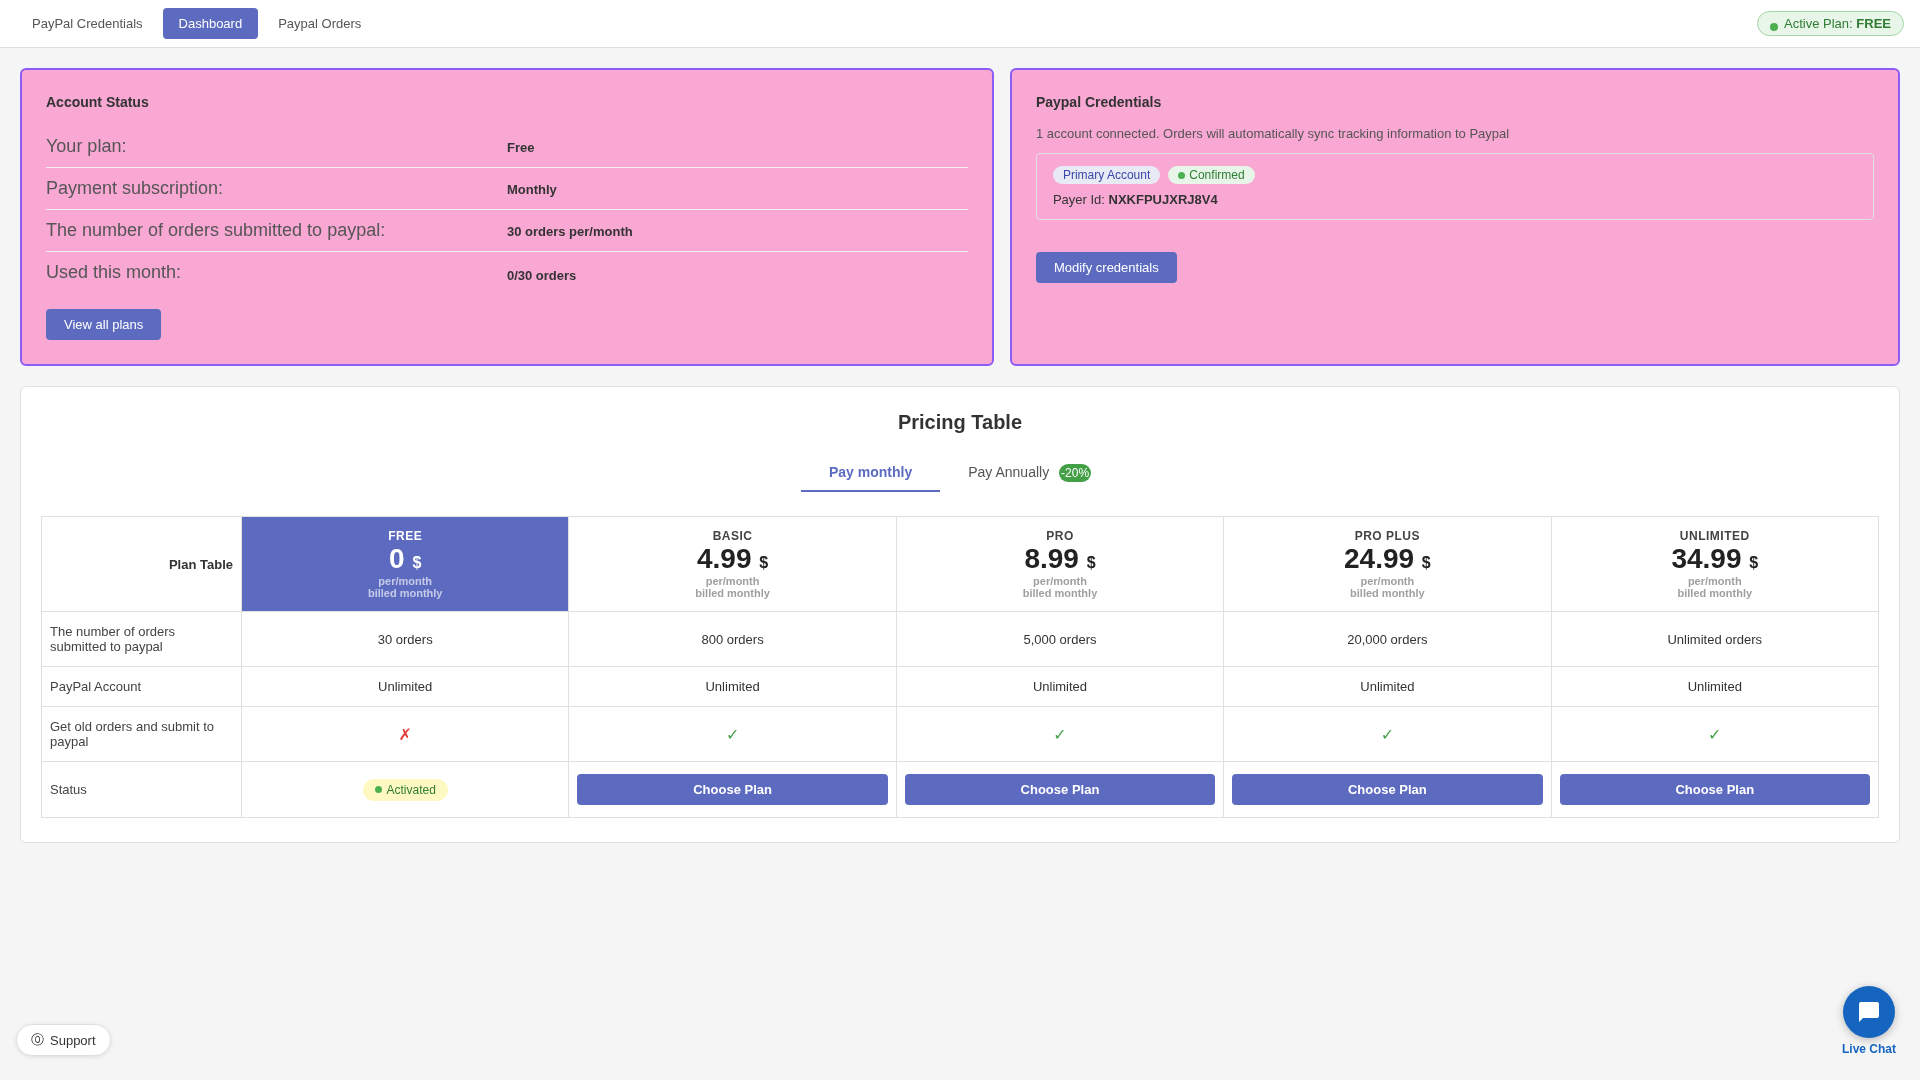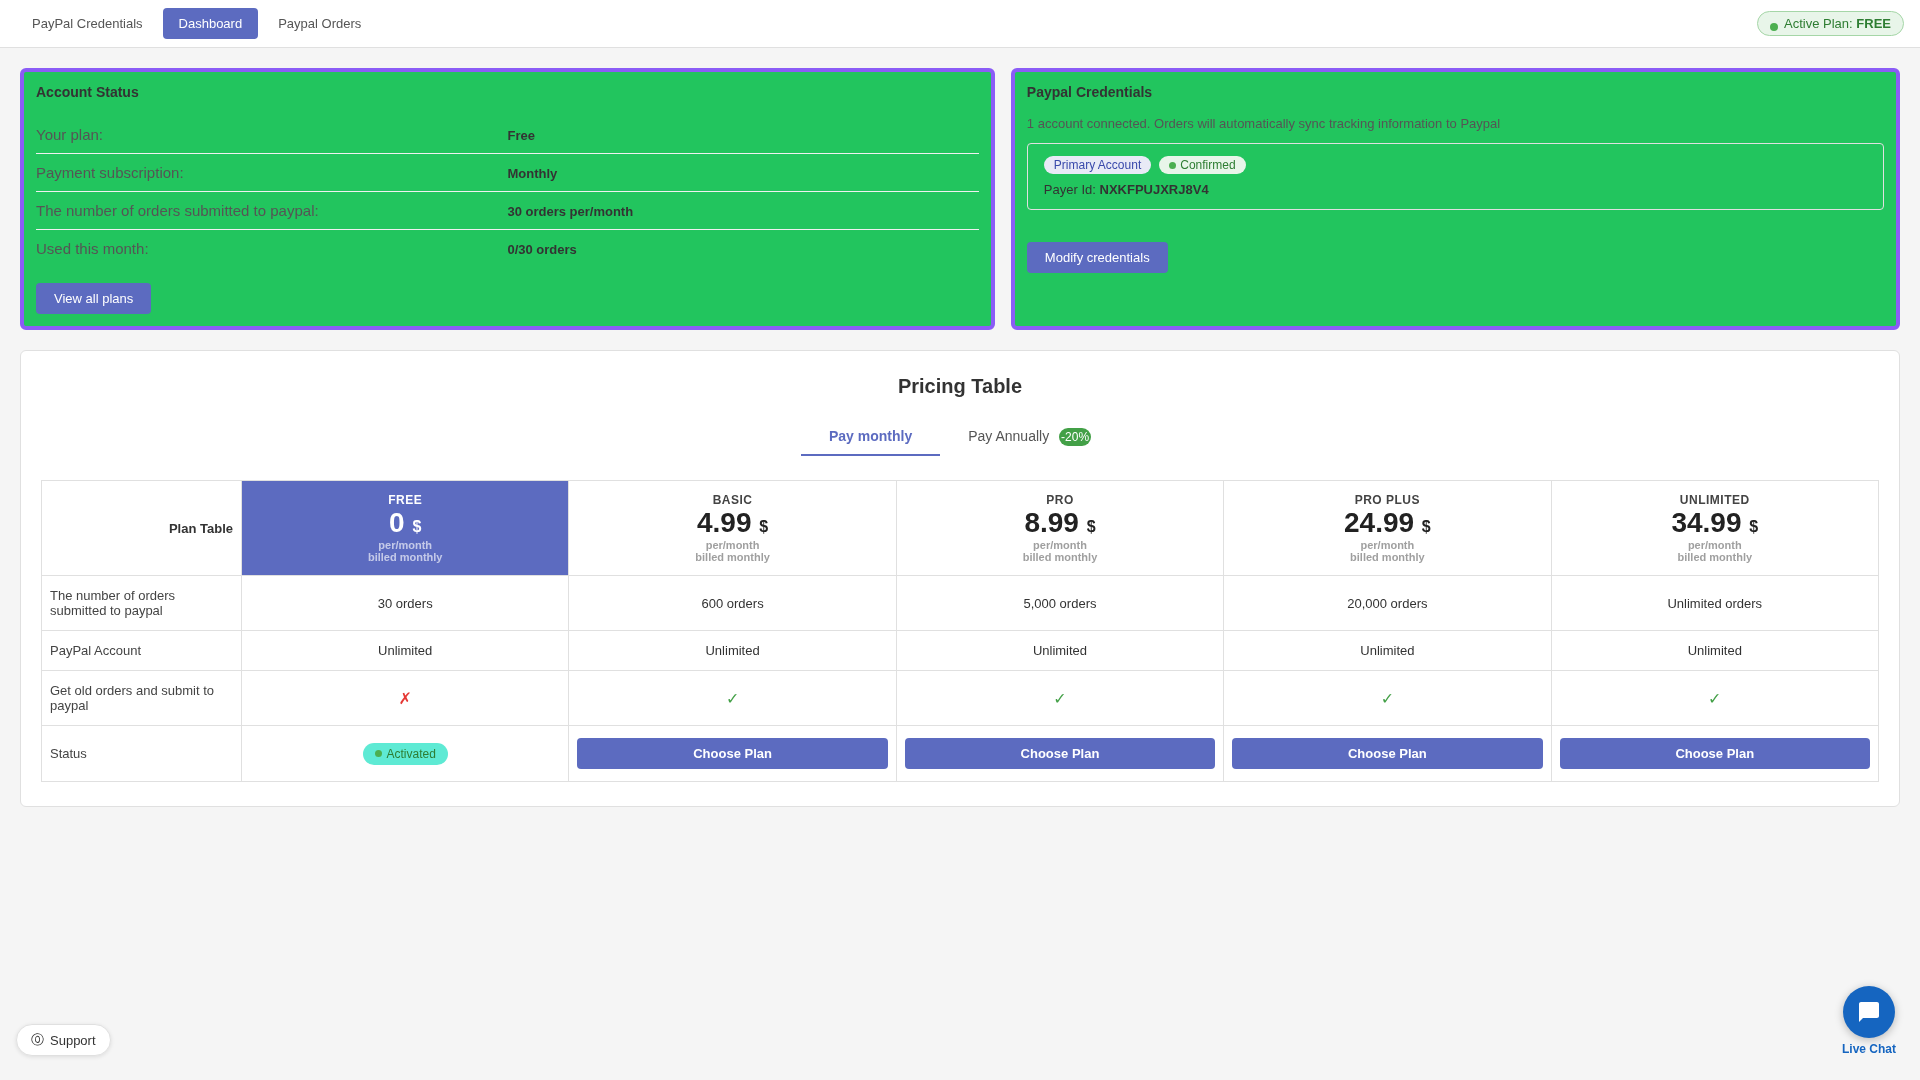--- a/index.html
+++ b/index.html
@@ -46,43 +46,43 @@
       border-radius: 50%;
       display: inline-block;
     }
 
     
     .main-content { padding: 20px; }
 
     
     .two-col { display: flex; gap: 16px; margin-bottom: 20px; }
     .card {
-      background: #22c55e;
-      border: 4px solid #8b5cf6;
+      background: #f9a8d4;
+      border: 2px solid #8b5cf6;
       border-radius: 6px;
-      padding: 12px;
+      padding: 24px;
     }
     .card-left { flex: 1.1; }
     .card-right { flex: 1; }
 
     .card-title {
       font-weight: 600;
       font-size: 14px;
       margin-bottom: 16px;
       color: #333;
     }
 
     .info-row {
       display: flex;
       align-items: baseline;
       padding: 10px 0;
       border-bottom: 1px solid #f0f0f0;
     }
     .info-row:last-of-type { border-bottom: none; align-items: flex-end; }
-    .info-label { flex: 1; color: #555; font-size: 15px; }
+    .info-label { flex: 1; color: #555; font-size: 18px; }
     .info-value { flex: 1; font-weight: 600; font-size: 13px; color: #333; }
 
     .btn-primary {
       background: #5c6bc0;
       color: #fff;
       border: none;
       border-radius: 4px;
       padding: 8px 18px;
       cursor: pointer;
       font-size: 13px;
@@ -221,21 +221,21 @@
       cursor: pointer;
       font-size: 13px;
       font-weight: 600;
       width: 100%;
     }
 
     .activated-badge {
       display: inline-flex;
       align-items: center;
       gap: 5px;
-      background: #5eead4;
+      background: #fef9c3;
       color: #2e7d32;
       border-radius: 12px;
       padding: 4px 12px;
       font-size: 12px;
     }
     .activated-badge .dot { width: 7px; height: 7px; background: #4caf50; border-radius: 50%; display: inline-block; }
 
     
     .live-chat {
       position: fixed;
@@ -408,21 +408,21 @@
             <div class="plan-billing">per/month</div>
             <div class="plan-billing">billed monthly</div>
           </th>
         </tr>
       </thead>
       <tbody>
 
         <tr>
           <td class="feature-row-label">The number of orders submitted to paypal</td>
           <td>30 orders</td>
-          <td>600 orders</td>
+          <td>800 orders</td>
           <td>5,000 orders</td>
           <td>20,000 orders</td>
           <td>Unlimited orders</td>
         </tr>
 
         <tr>
           <td class="feature-row-label">PayPal Account</td>
           <td>Unlimited</td>
           <td>Unlimited</td>
           <td>Unlimited</td>

